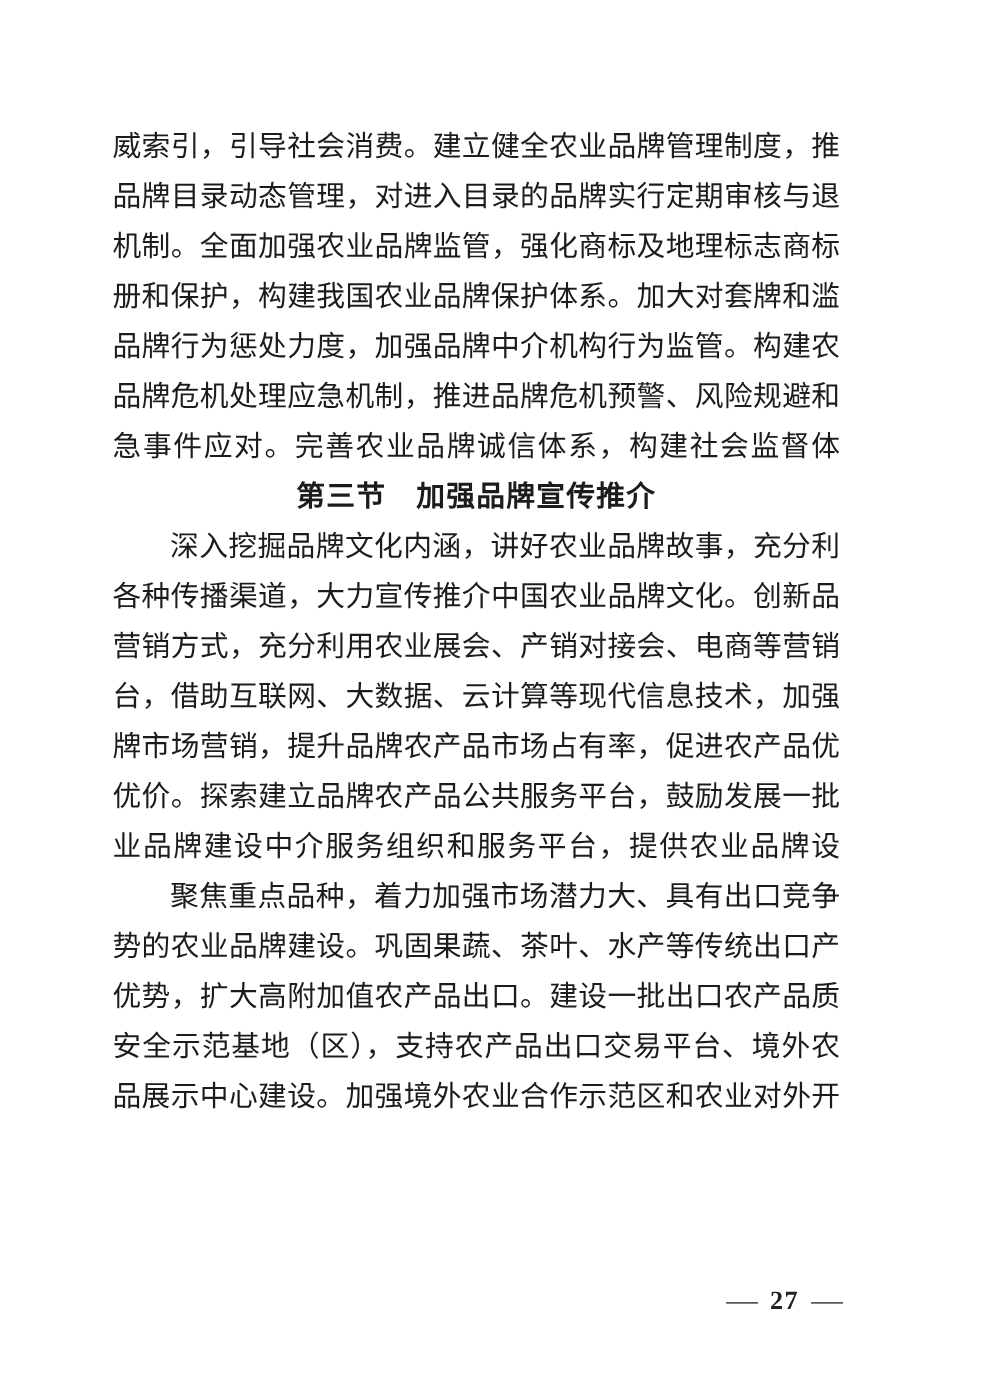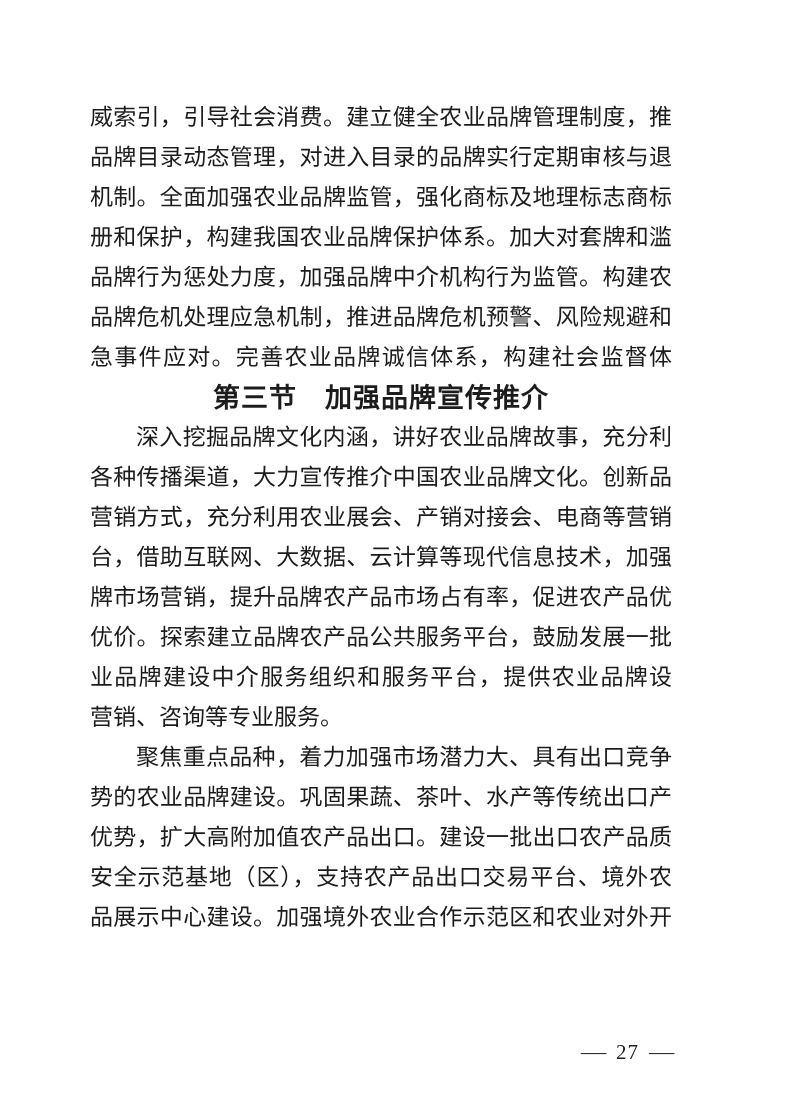--- a/index.html
+++ b/index.html
@@ -35,39 +35,40 @@
     text-align-last: left;
   }
   .line.indent {
     text-indent: 2em;
   }
   .heading {
     height: 40px;
     font-weight: bold;
     text-align: center;
     text-align-last: center;
-    font-size: 27px;
+    font-size: 23px;
     letter-spacing: 1px;
   }
   .footer {
     position: absolute;
     top: 1026px;
     right: 115px;
     font-size: 21px;
     line-height: 28px;
     color: #222222;
   }
   .footer .dash {
     display: inline-block;
     transform: scaleX(1.2);
   }
   .footer .num {
     display: inline-block;
-    margin: 12px 12px;
+    margin: 0 12px;
     letter-spacing: 1px;
+    font-weight: bold;
   }
 </style>
 </head>
 <body>
 
 <div class="page">
   <div class="content">
       <div class="line">威索引，引导社会消费。建立健全农业品牌管理制度，推行</div>
       <div class="line">品牌目录动态管理，对进入目录的品牌实行定期审核与退出</div>
       <div class="line">机制。全面加强农业品牌监管，强化商标及地理标志商标注</div>
@@ -76,21 +77,20 @@
       <div class="line">品牌危机处理应急机制，推进品牌危机预警、风险规避和紧</div>
       <div class="line">急事件应对。完善农业品牌诚信体系，构建社会监督体系，</div>
       <div class="heading">第三节　加强品牌宣传推介</div>
       <div class="line indent">深入挖掘品牌文化内涵，讲好农业品牌故事，充分利用</div>
       <div class="line">各种传播渠道，大力宣传推介中国农业品牌文化。创新品牌</div>
       <div class="line">营销方式，充分利用农业展会、产销对接会、电商等营销平</div>
       <div class="line">台，借助互联网、大数据、云计算等现代信息技术，加强品</div>
       <div class="line">牌市场营销，提升品牌农产品市场占有率，促进农产品优质</div>
       <div class="line">优价。探索建立品牌农产品公共服务平台，鼓励发展一批农</div>
       <div class="line">业品牌建设中介服务组织和服务平台，提供农业品牌设计、</div>
-      <div class="line last">营销、咨询等专业服务。</div>
       <div class="line indent">聚焦重点品种，着力加强市场潜力大、具有出口竞争优</div>
       <div class="line">势的农业品牌建设。巩固果蔬、茶叶、水产等传统出口产业</div>
       <div class="line">优势，扩大高附加值农产品出口。建设一批出口农产品质量</div>
       <div class="line">安全示范基地（区），支持农产品出口交易平台、境外农产</div>
       <div class="line">品展示中心建设。加强境外农业合作示范区和农业对外开放</div>
     </div>
   <div class="footer">
     <span class="dash">—</span><span class="num">27</span><span class="dash">—</span>
   </div>
 </div>

